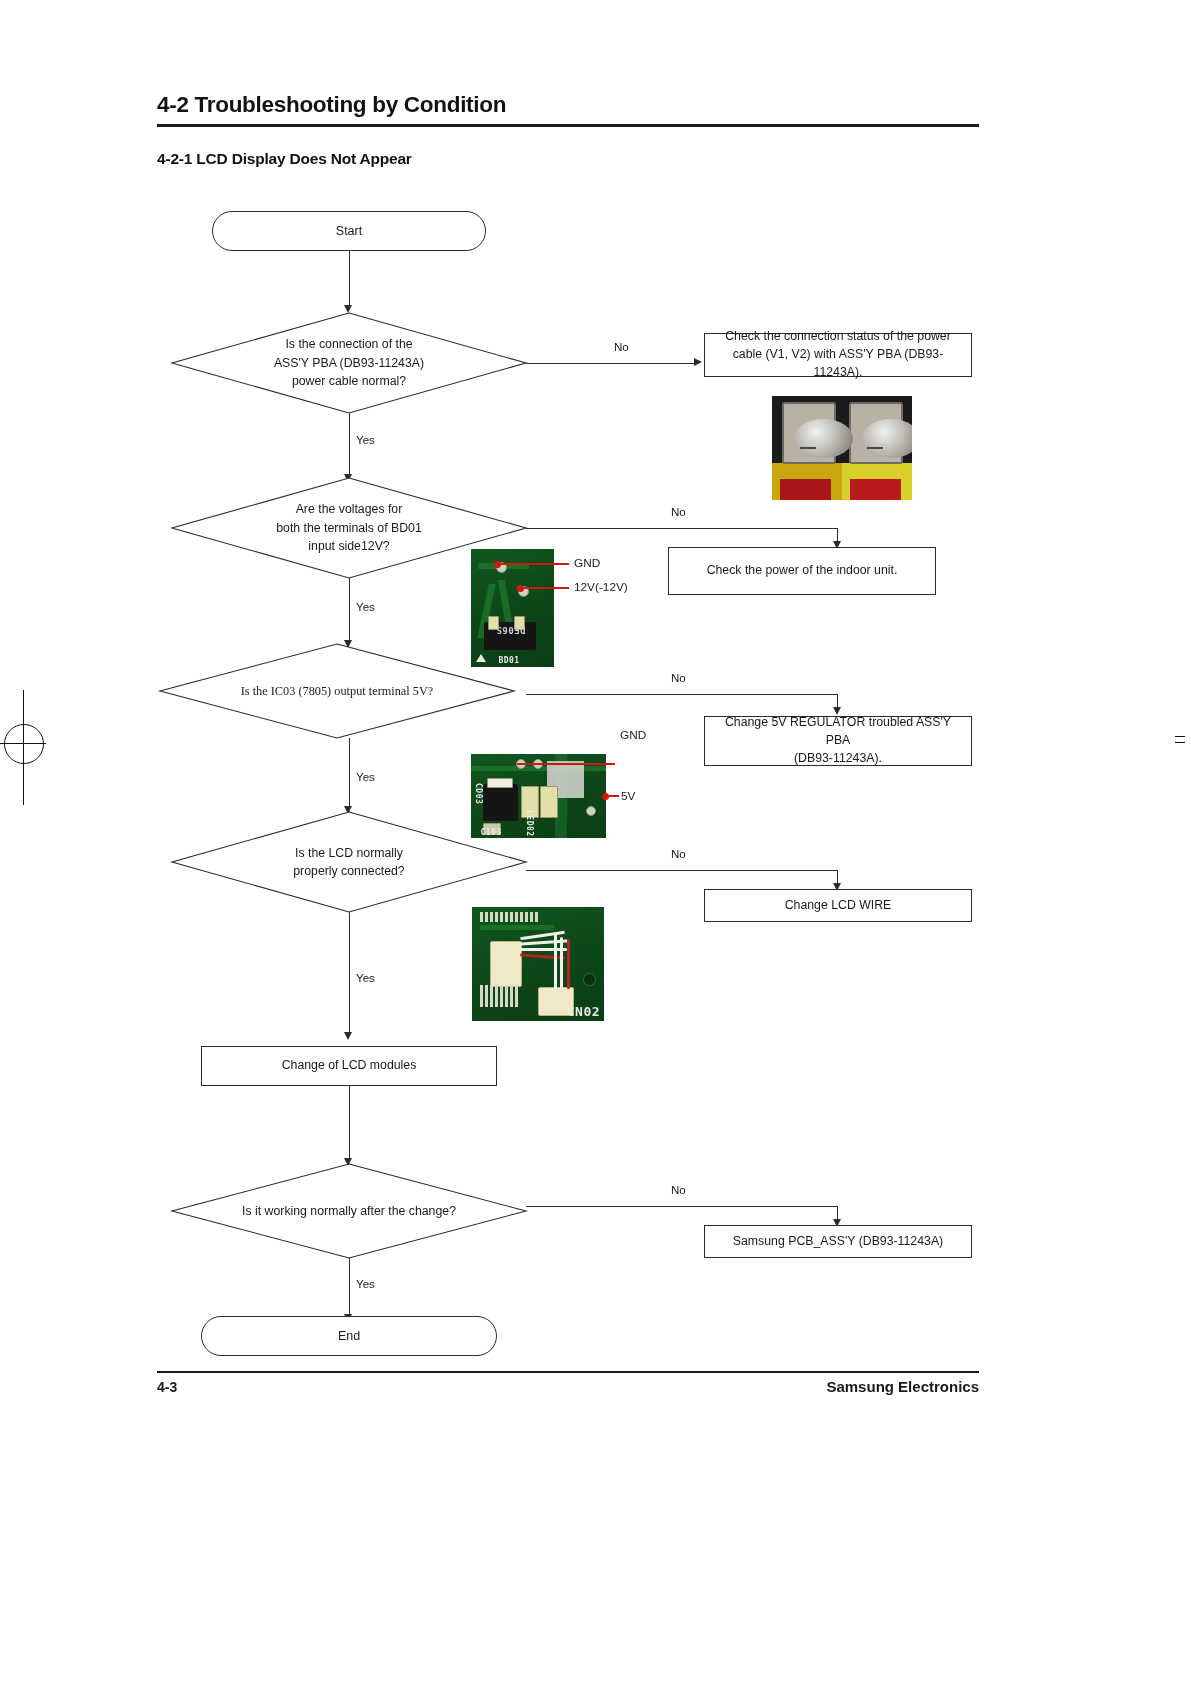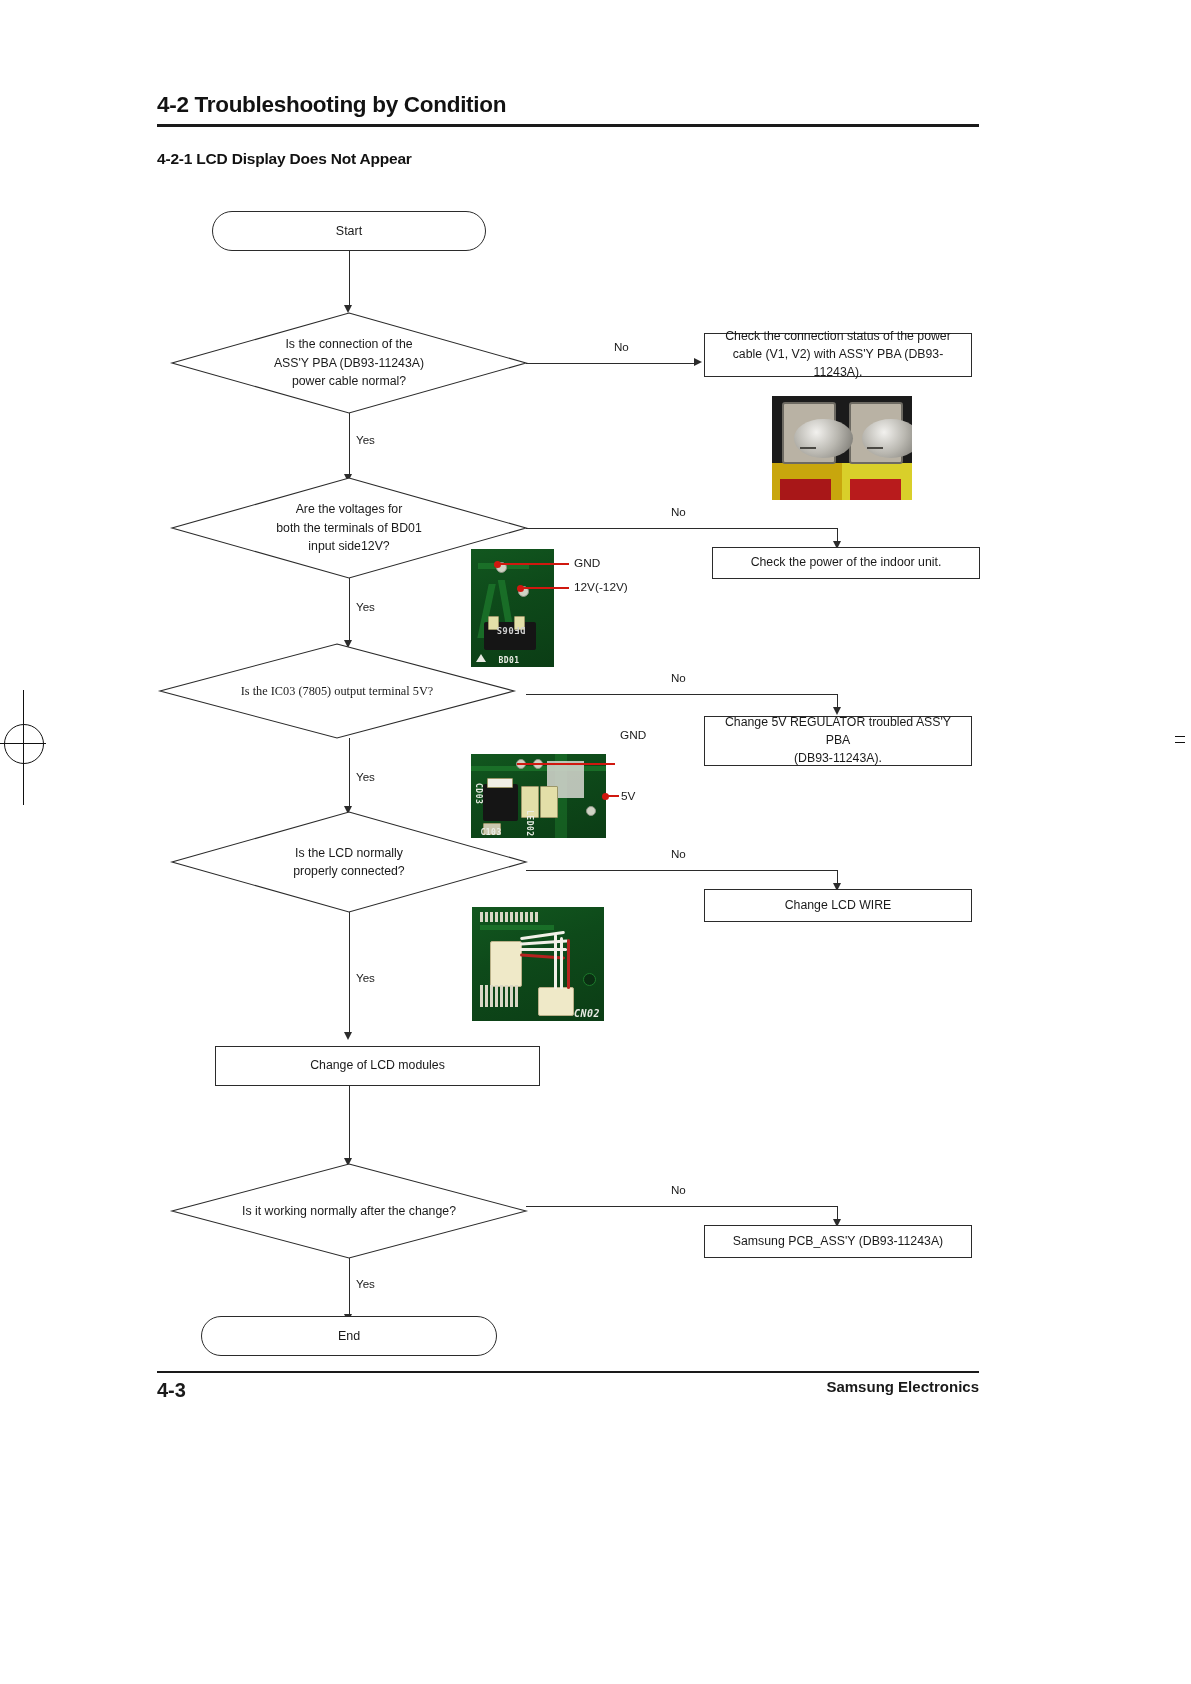--- a/index.html
+++ b/index.html
@@ -36,21 +36,21 @@
   .h-sub{
     position:absolute;left:157px;top:150px;
     font-size:15.5px;font-weight:bold;letter-spacing:-0.2px;
     color:#121212;white-space:nowrap;
   }
 
   
   .rule-bot{
     position:absolute;left:157px;top:1371px;width:822px;height:1.6px;background:#1a1a1a;
   }
-  .foot-l{position:absolute;left:157px;top:1379px;font-size:20px;font-weight:bold;color:#1a1a1a;}
+  .foot-l{position:absolute;left:157px;top:1379px;font-size:14px;font-weight:bold;color:#1a1a1a;}
   .foot-r{position:absolute;right:212px;top:1378px;font-size:15px;font-weight:bold;color:#1a1a1a;text-align:right;}
 
   
   .node{position:absolute;box-sizing:border-box;}
 
   .terminator{
     border:1.1px solid #2b2b2b;border-radius:28px;background:#fff;
     display:flex;align-items:center;justify-content:center;
     font-size:12.5px;color:#1a1a1a;
   }
@@ -201,21 +201,21 @@
       <span>both the terminals of BD01</span>
       <span>input side12V?</span>
     </div>
   </div>
 
   <div class="ln hl" style="left:526px;top:527.5px;width:312px;"></div>
   <div class="ln vl" style="left:837px;top:527.5px;height:17px;"></div>
   <div class="arrow-d" style="left:832.5px;top:541px;"></div>
   <div class="edgelbl" style="left:671px;top:505px;">No</div>
 
-  <div class="node pbox" style="left:712px;top:547px;width:268px;height:32px;">
+  <div class="node pbox" style="left:668px;top:547px;width:268px;height:48px;">
     <div>
       <span>Check the power of the indoor unit.</span>
     </div>
   </div>
 
   <div class="photo pcb" style="left:471px;top:549px;width:83px;height:118px;">
     <div class="trace" style="left:14%;top:30%;width:9%;height:46%;transform:skewX(-12deg);"></div>
     <div class="trace" style="left:38%;top:26%;width:9%;height:50%;transform:skewX(10deg);"></div>
     <div class="trace" style="left:8%;top:12%;width:62%;height:5%;"></div>
     <div class="pad" style="left:30%;top:11%;width:9px;height:9px;"></div>
@@ -339,29 +339,29 @@
     <div class="pinrow" style="left:6%;top:68%;width:44%;height:20%;">
       <div class="pin"></div>
         <div class="pin"></div>
         <div class="pin"></div>
         <div class="pin"></div>
       <div class="pin"></div>
         <div class="pin"></div>
         <div class="pin"></div>
         <div class="pin"></div>
     </div>
-    <div class="silk" style="right:3%;bottom:2%;font-size:10px;font-style:italic;">CN02</div>
+    <div class="silk" style="right:3%;bottom:2%;font-size:13px;">CN02</div>
     <div style="position:absolute;right:6%;top:58%;width:11px;height:11px;border-radius:50%;background:#0a2f12;border:1px solid #1d7a2c;"></div>
   </div>
 
   <div class="ln vl" style="left:348.5px;top:912px;height:122px;"></div>
   <div class="arrow-d" style="left:344px;top:1032px;"></div>
   <div class="edgelbl" style="left:356px;top:971px;">Yes</div>
 
-  <div class="node pbox" style="left:215px;top:1046px;width:325px;height:40px;">
+  <div class="node pbox" style="left:201px;top:1046px;width:296px;height:40px;">
     <div>
       <span>Change of LCD modules</span>
     </div>
   </div>
 
   <div class="ln vl" style="left:348.5px;top:1086px;height:74px;"></div>
   <div class="arrow-d" style="left:344px;top:1158px;"></div>
 
   <div class="diamond" style="left:172px;top:1164px;width:354px;height:94px;">
     <svg width="354" height="94" viewBox="0 0 354 94">

